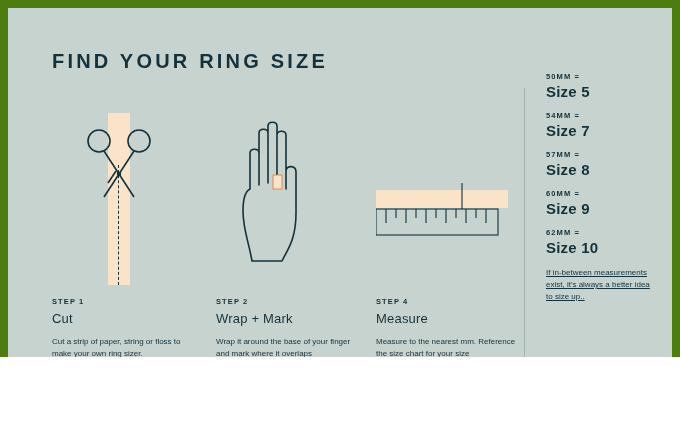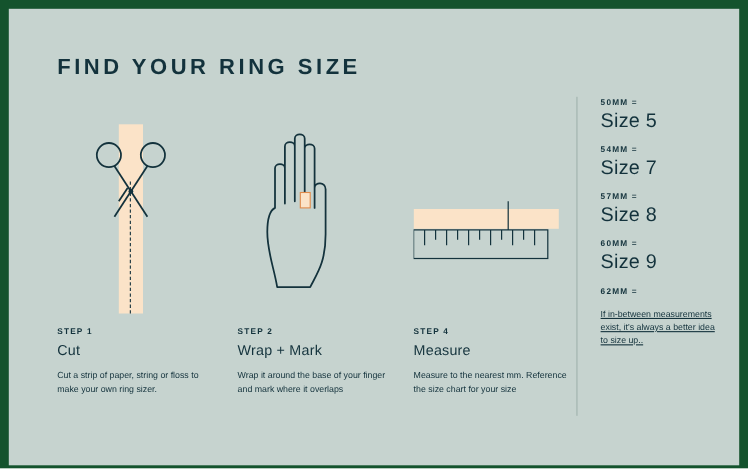--- a/index.html
+++ b/index.html
@@ -3,22 +3,22 @@
 <meta charset="utf-8">
 <style>
   html, body {
     margin: 0;
     padding: 0;
     background: #ffffff;
   }
   #page {
     position: relative;
     width: 680px;
-    height: 426px;
-    background: #14532d;
+    height: 357px;
+    background: #4d7c0f;
     font-family: "Liberation Sans", sans-serif;
     overflow: hidden;
   }
   #card {
     position: absolute;
     left: 8px;
     top: 8px;
     width: 664px;
     height: 415px;
     background: #c6d3cf;
@@ -102,35 +102,36 @@
     position: absolute;
     left: 516px;
     top: 80px;
     width: 0;
     height: 290px;
     border-left: 1px solid #9fb2ad;
   }
   #sizes {
     position: absolute;
     left: 538px;
-    top: 80px;
+    top: 64px;
     width: 110px;
   }
   .size-row { margin-bottom: 11px; }
   .size-mm {
     font-size: 7.5px;
     letter-spacing: 1.1px;
     color: #13323c;
     font-weight: bold;
     margin-bottom: 2px;
   }
   .size-name {
-    font-size: 18px;
+    font-size: 15px;
     color: #13323c;
     letter-spacing: .2px;
+    font-weight: bold;
   }
   .size-note {
     margin-top: 10px;
     font-size: 8px;
     line-height: 12px;
     color: #13323c;
     width: 106px;
     text-decoration: underline;
   }
 
@@ -230,18 +231,19 @@
       <div class="size-row">
         <div class="size-mm">57MM =</div>
         <div class="size-name">Size 8</div>
       </div>
       <div class="size-row">
         <div class="size-mm">60MM =</div>
         <div class="size-name">Size 9</div>
       </div>
       <div class="size-row">
         <div class="size-mm">62MM =</div>
+        <div class="size-name">Size 10</div>
       </div>
       <div class="size-note">If in-between measurements exist, it's always a better idea to size up..</div>
     </div>
 
   </div>
 </div>
 
 </body></html>

